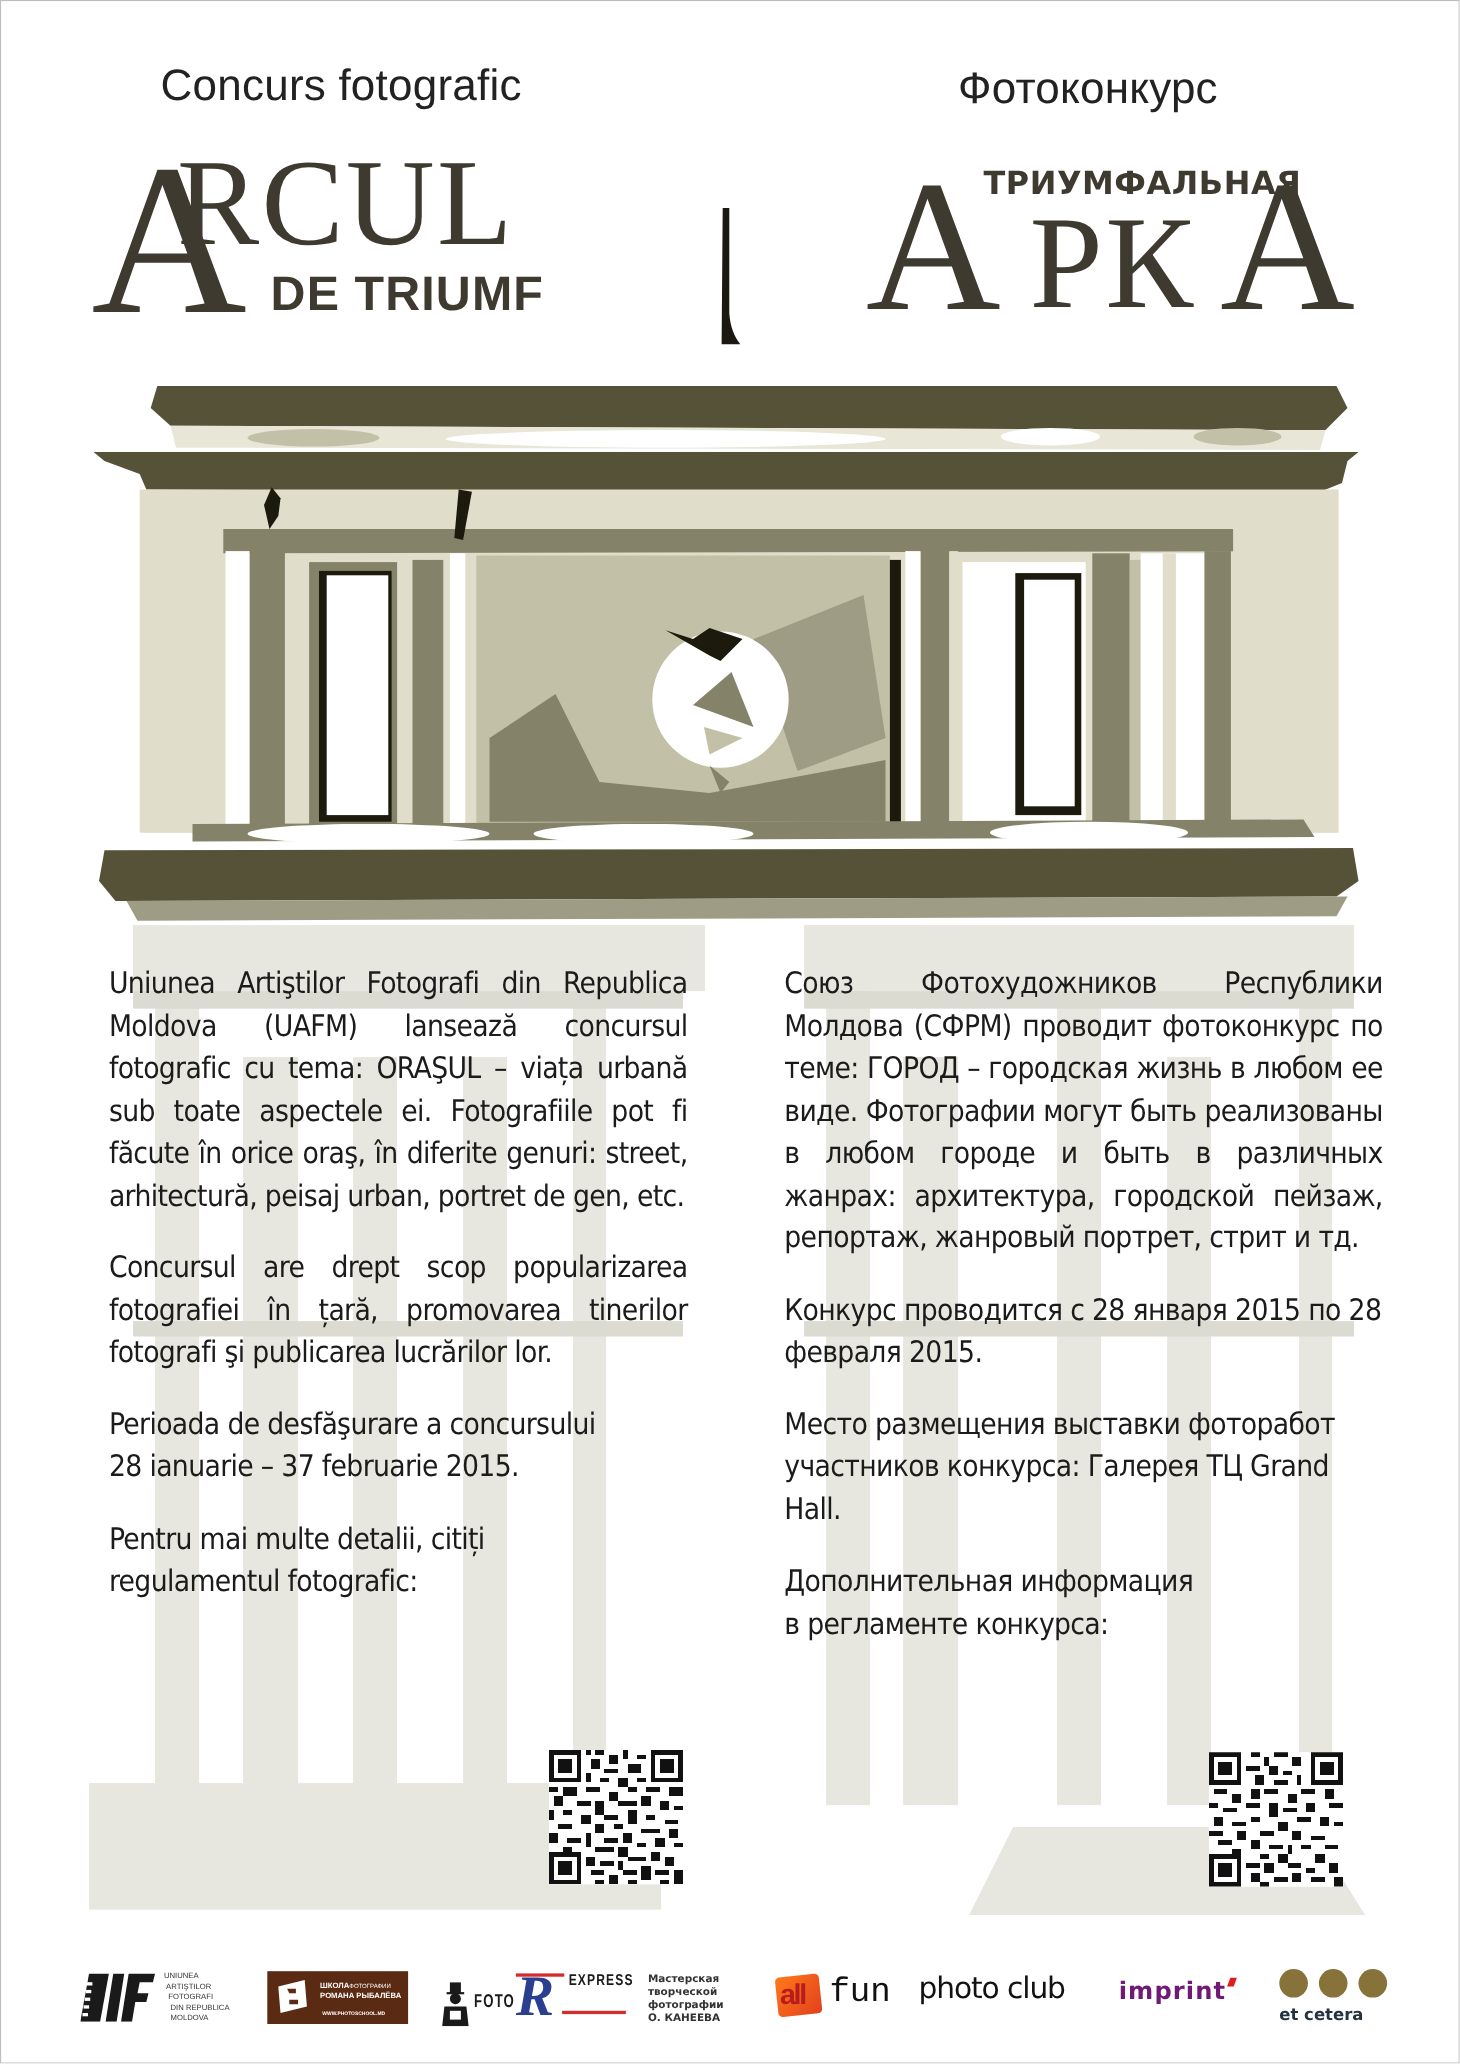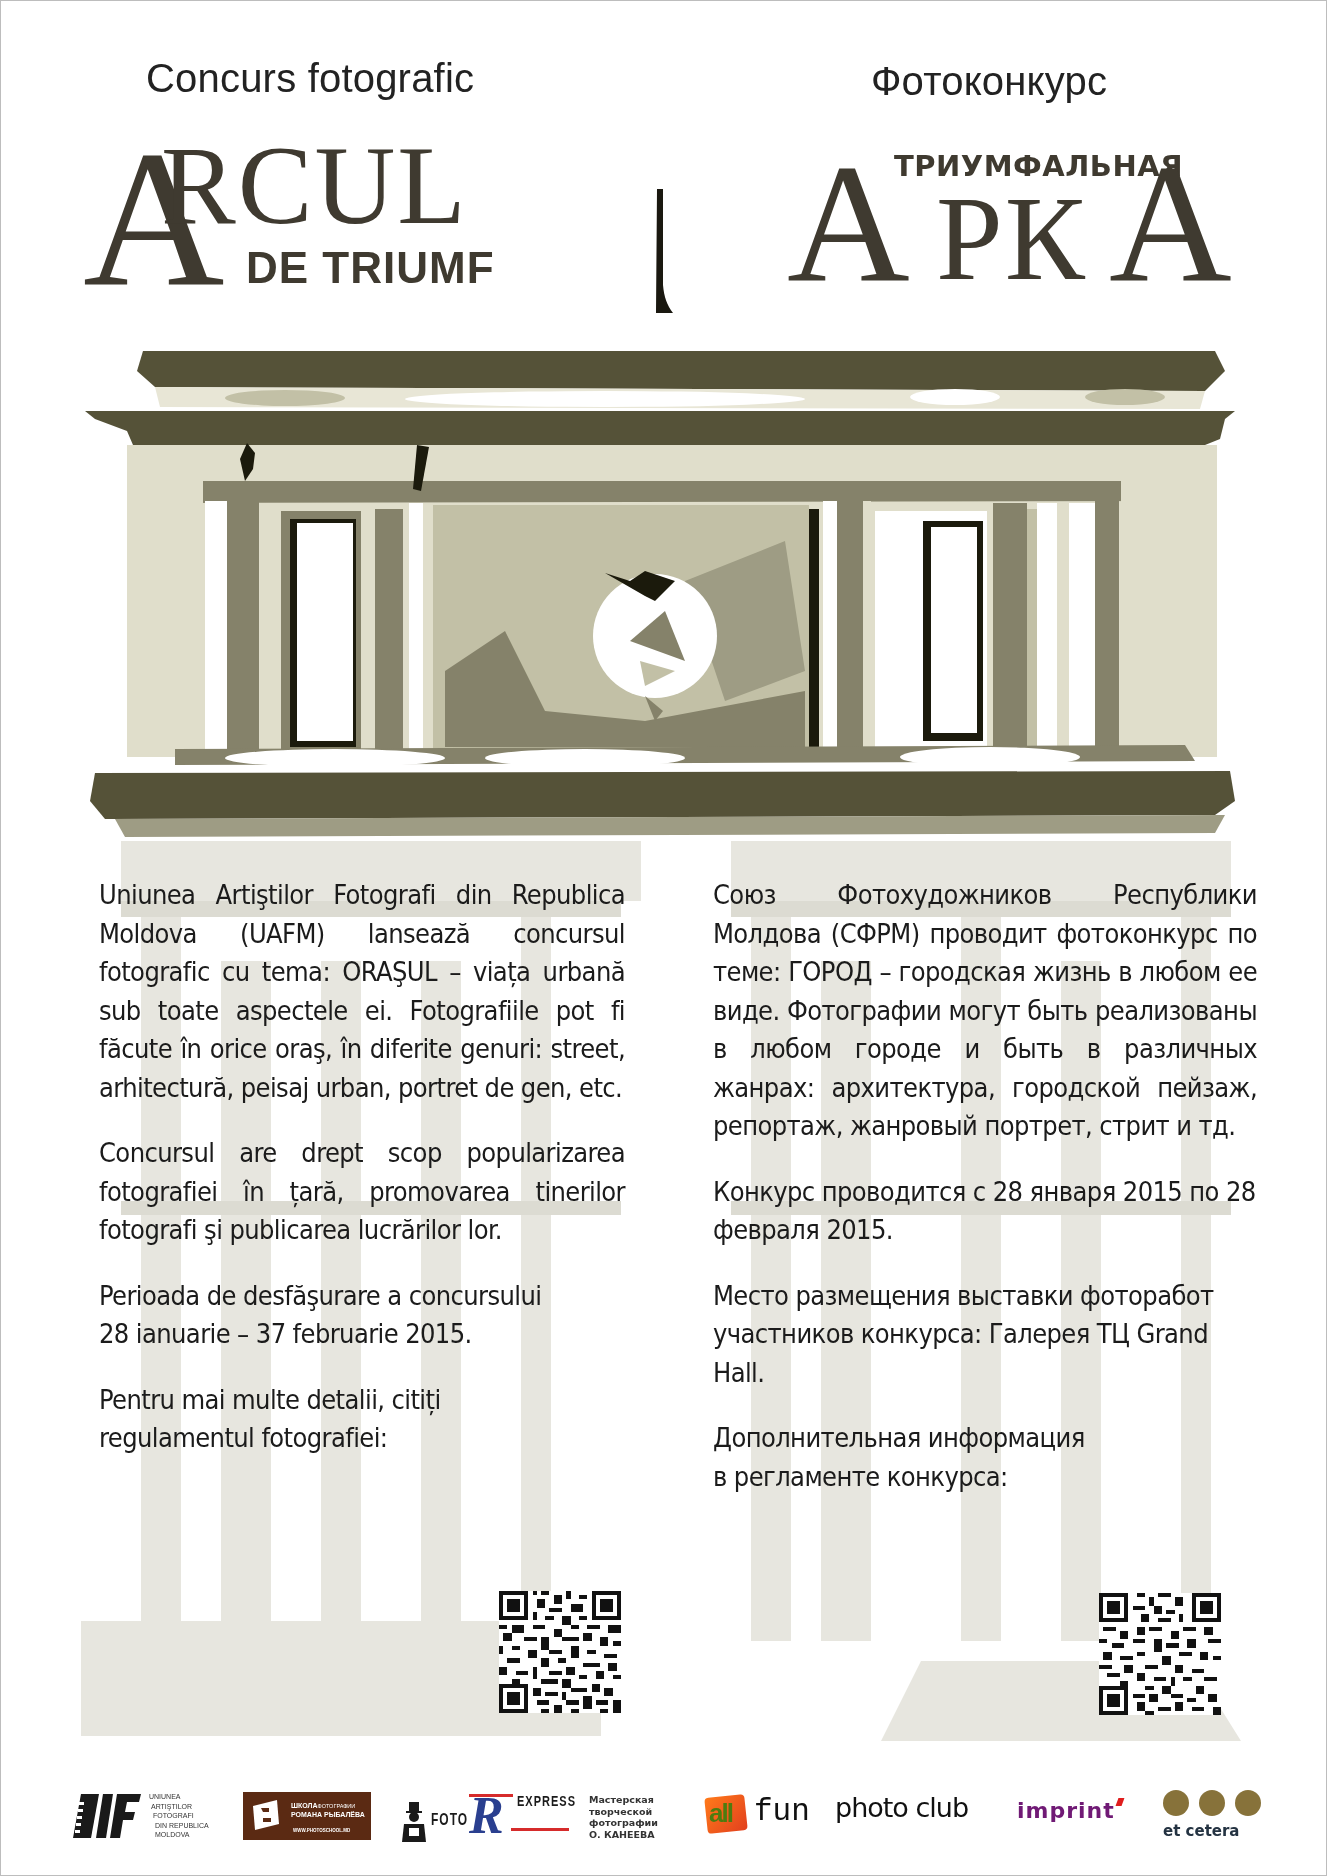--- a/index.html
+++ b/index.html
@@ -61,21 +61,21 @@
   .fotoexpress { left: 398px; top: 12px; width: 168px; height: 56px; }
   .fe-foto { position: absolute; left: 32px; top: 24px; font-family: "Liberation Sans", sans-serif; font-weight: 700; font-size: 12px; color: #1b1b1b; letter-spacing: 1px; transform: scaleY(1.4); }
   .fe-express { position: absolute; left: 118px; top: 7px; font-family: "Liberation Sans", sans-serif; font-weight: 700; font-size: 11px; color: #1b1b1b; letter-spacing: 1px; transform: scaleY(1.3); }
   .fe-R { position: absolute; left: 70px; top: 2px; font-family: "Liberation Serif", serif; font-weight: 700; font-size: 52px; color: #2a3f8f; font-style: italic; line-height: 1; }
 
   .kaneev { left: 588px; top: 18px; font-family: "DejaVu Sans", sans-serif; font-weight: 700; font-size: 9.5px; line-height: 11.5px; color: #333; }
   .kaneev span { display: block; }
 
   .allfun { left: 703px; top: 16px; width: 110px; height: 46px; }
   .allfun-box { position: absolute; left: 2px; top: 4px; width: 40px; height: 36px; background: linear-gradient(135deg, #ff7a1a, #e2401e); border-radius: 4px; transform: rotate(-6deg); }
-  .allfun-all { position: absolute; left: 5px; top: 8px; font-family: "Liberation Sans", sans-serif; font-weight: 700; font-size: 26px; color: #4d7c0f; letter-spacing: -2px; line-height: 1; }
+  .allfun-all { position: absolute; left: 5px; top: 8px; font-family: "Liberation Sans", sans-serif; font-weight: 700; font-size: 26px; color: #b91c1c; letter-spacing: -2px; line-height: 1; }
   .allfun-fun { position: absolute; left: 50px; top: 4px; font-family: Liberation Mono, monospace; font-size: 31px; color: #111; line-height: 1; }
 
   .photoclub { left: 834px; top: 18px; font-family: "DejaVu Sans", sans-serif; font-size: 27px; color: #111; letter-spacing: -1px; line-height: 1; }
 
   .imprint { left: 1016px; top: 24px; font-family: "DejaVu Sans", sans-serif; font-weight: 700; font-size: 22px; color: #701a75; letter-spacing: 1px; line-height: 1; }
   .imprint-mark { position: absolute; right: -8px; top: -2px; width: 6px; height: 8px; background: #e01d1d; transform: skewX(-20deg); }
 
   .etc { left: 1160px; top: 14px; width: 104px; height: 60px; }
   .etc-dot { position: absolute; top: 0; width: 26px; height: 26px; border-radius: 50%; background: #87723a; }
   .etc-label { position: absolute; left: 2px; top: 32px; font-family: "DejaVu Sans", sans-serif; font-weight: 700; font-size: 15px; color: #243342; white-space: nowrap; }
@@ -187,21 +187,21 @@
 
   <div class="col left">
     <p>Uniunea Artiştilor Fotografi din Republica Moldova (UAFM) lansează concursul fotografic cu tema: ORAŞUL – viața urbană sub toate aspectele ei. Fotografiile pot fi făcute în orice oraş, în diferite genuri: street, arhitectură, peisaj urban, portret de gen, etc.</p>
     <p>Concursul are drept scop popularizarea fotografiei în țară, promovarea tinerilor fotografi şi publicarea lucrărilor lor.</p>
     <p class="left-al">
       <span>Perioada de desfăşurare a concursului</span><br>
       <span>28 ianuarie – 37 februarie 2015.</span>
     </p>
     <p class="left-al">
       <span>Pentru mai multe detalii, citiți</span><br>
-      <span>regulamentul fotografiei:</span>
+      <span>regulamentul fotografic:</span>
     </p>
   </div>
 
   <div class="col right">
     <p>Союз Фотохудожников Республики Молдова (СФРМ) проводит фотоконкурс по теме: ГОРОД – городская жизнь в любом ее виде. Фотографии могут быть реализованы в любом городе и быть в различных жанрах: архитектура, городской пейзаж, репортаж, жанровый портрет, стрит и тд.</p>
     <p class="left-al">Конкурс проводится с 28 января 2015 по 28 февраля 2015.</p>
     <p class="left-al">Место размещения выставки фоторабот участников конкурса: Галерея ТЦ Grand Hall.</p>
     <p class="left-al">
       <span>Дополнительная информация</span><br>
       <span>в регламенте конкурса:</span>

